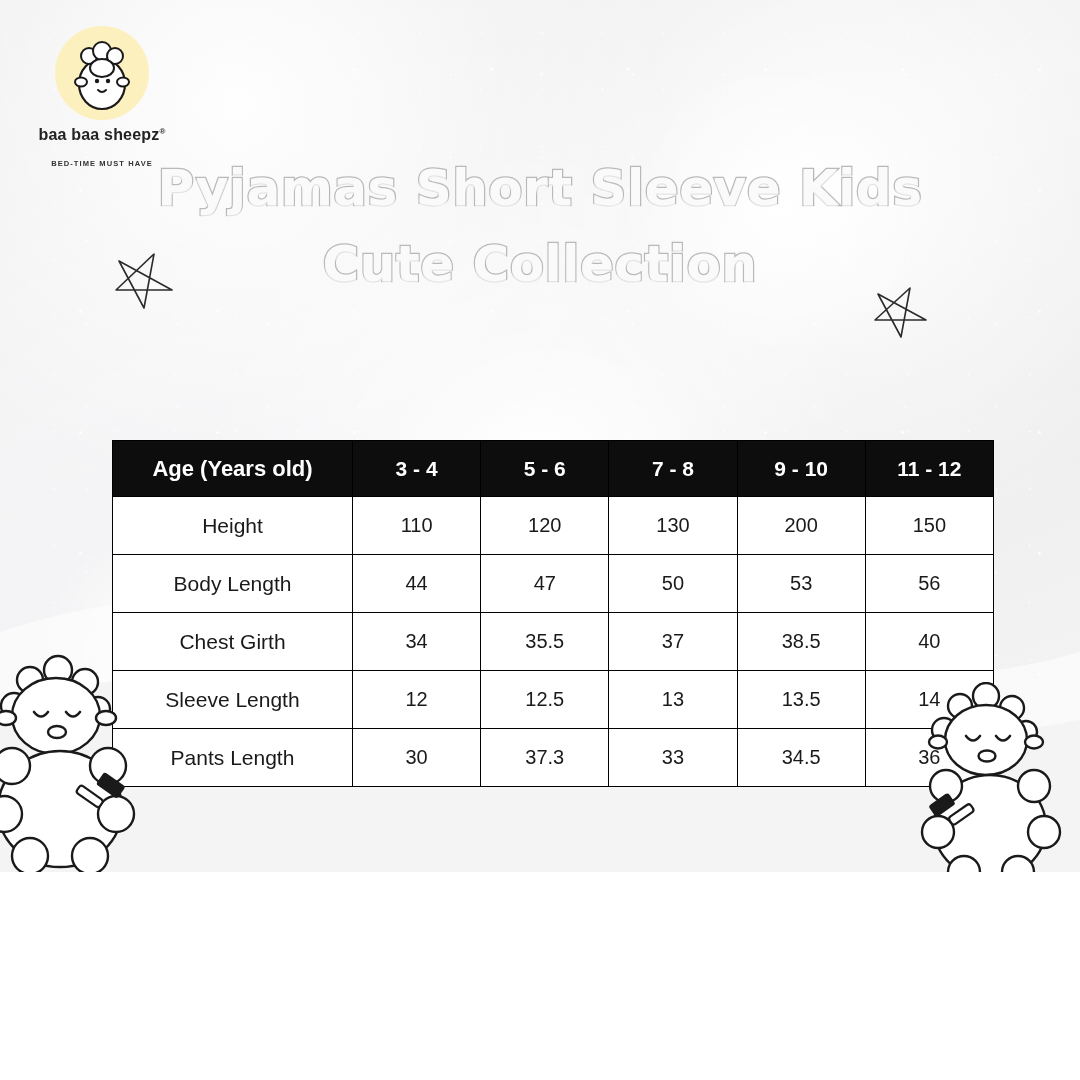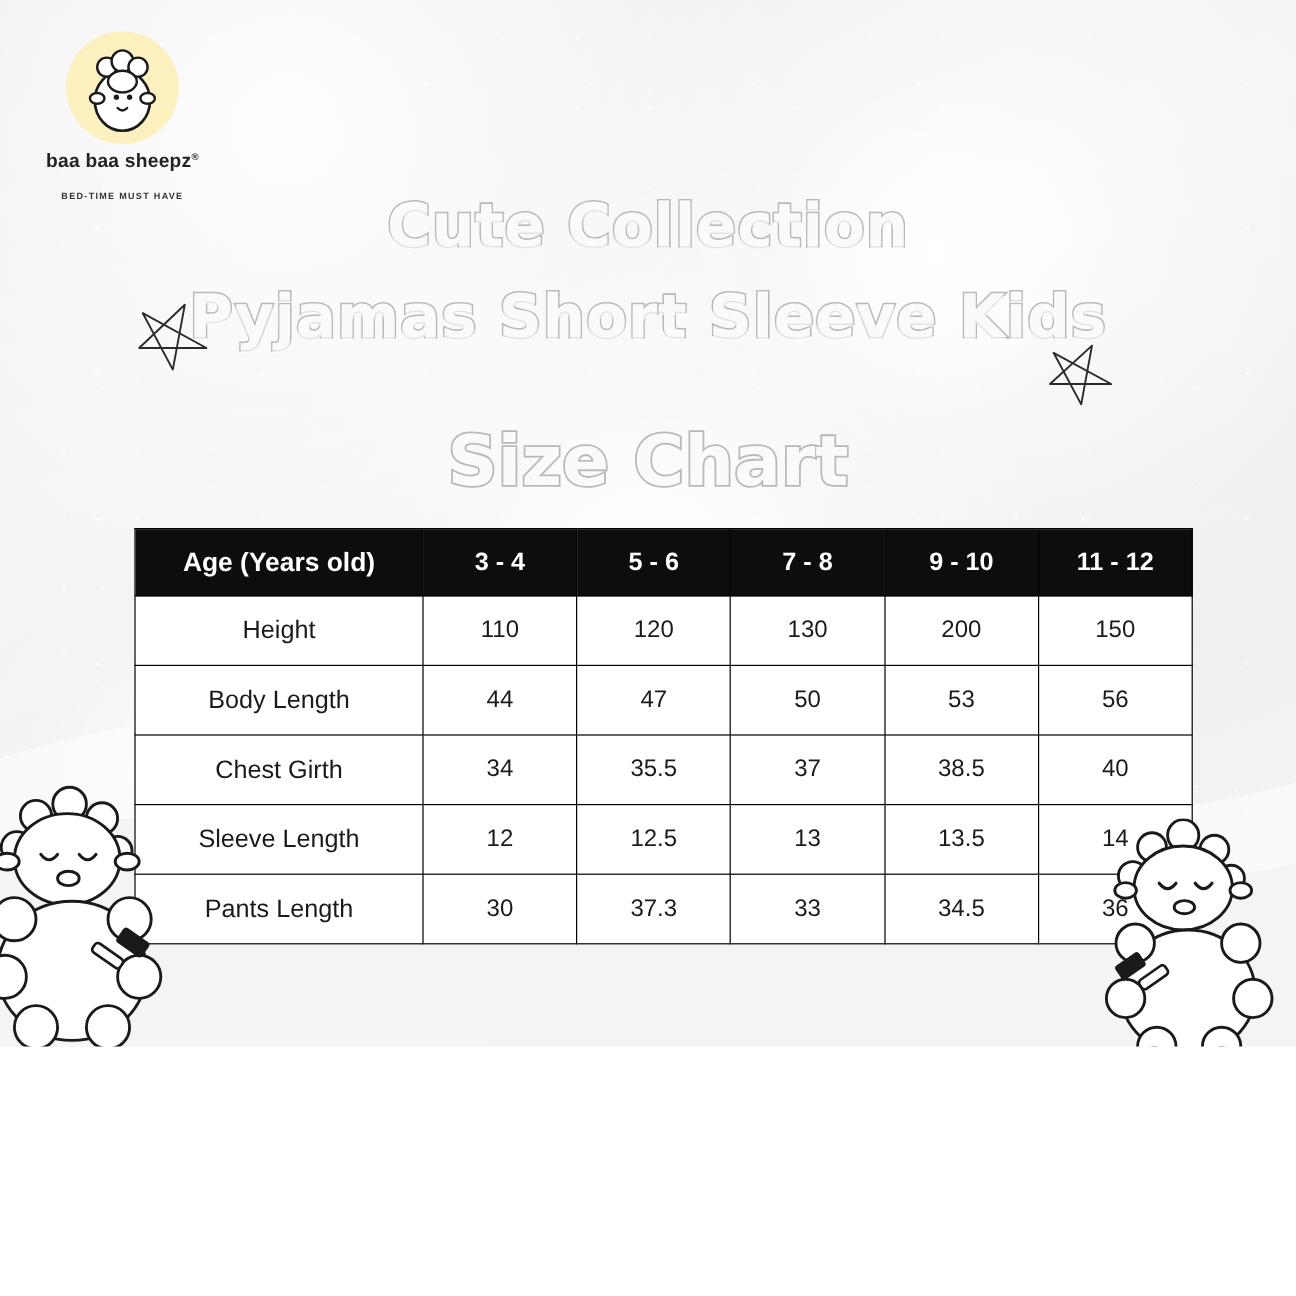--- a/index.html
+++ b/index.html
@@ -187,23 +187,22 @@
   </div>
 
   <svg class="star-deco" style="left:104px; top:246px;" width="74" height="70" viewBox="0 0 74 70">
     <path d="M15,15 L68,44 L12,44 L50,8 L40,62 Z" fill="none" stroke="#2b2b2b" stroke-width="1.6" stroke-linejoin="round"></path>
   </svg>
   <svg class="star-deco" style="left:866px; top:282px;" width="66" height="62" viewBox="0 0 66 62">
     <path d="M12,12 L60,38 L9,38 L44,6 L35,55 Z" fill="none" stroke="#2b2b2b" stroke-width="1.6" stroke-linejoin="round"></path>
   </svg>
 
   <div class="titles">
+    <div class="title-line">Pyjamas Short Sleeve Kids</div>
     <div class="title-line">Cute Collection</div>
-    <div class="title-line">Pyjamas Short Sleeve Kids</div>
-    <div class="title-sub">Size Chart</div>
   </div>
 
   <div class="table-wrap">
     <table>
       <colgroup>
         <col class="first">
         <col>
           <col>
           <col>
           <col>

